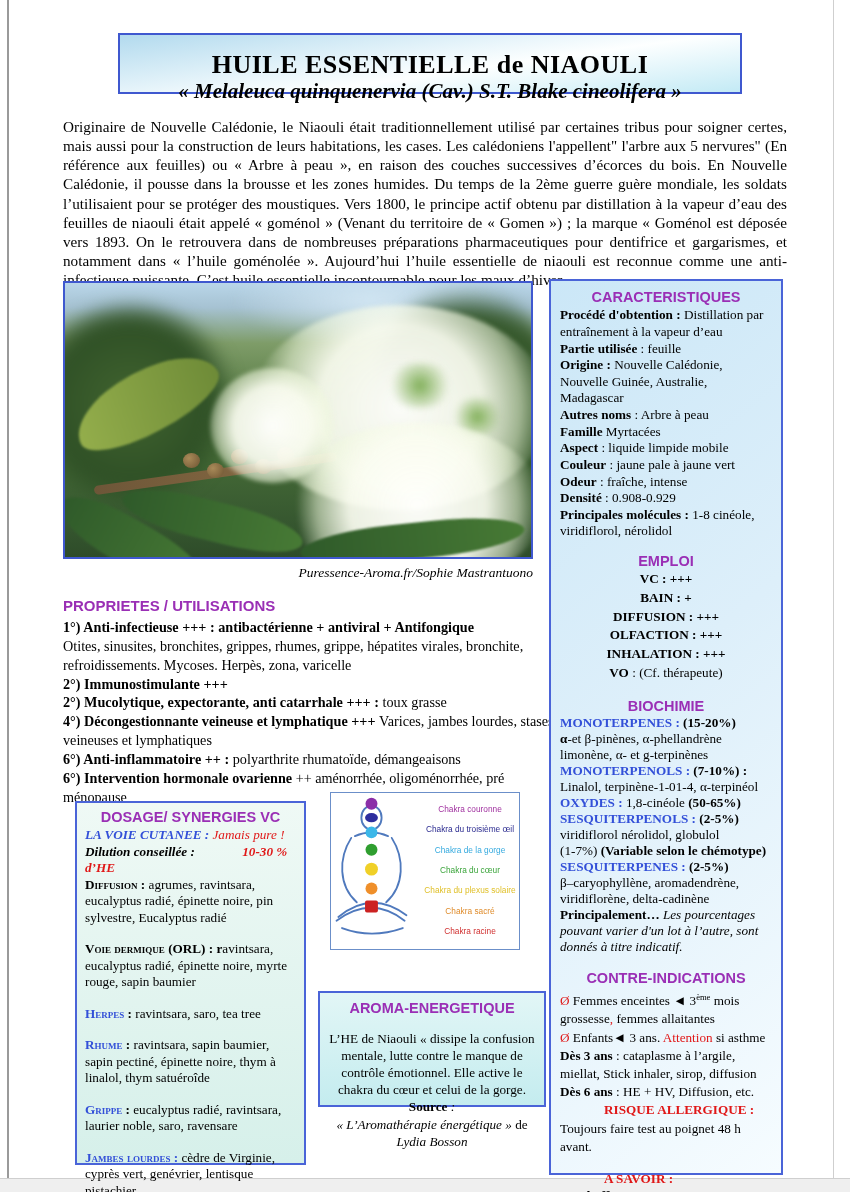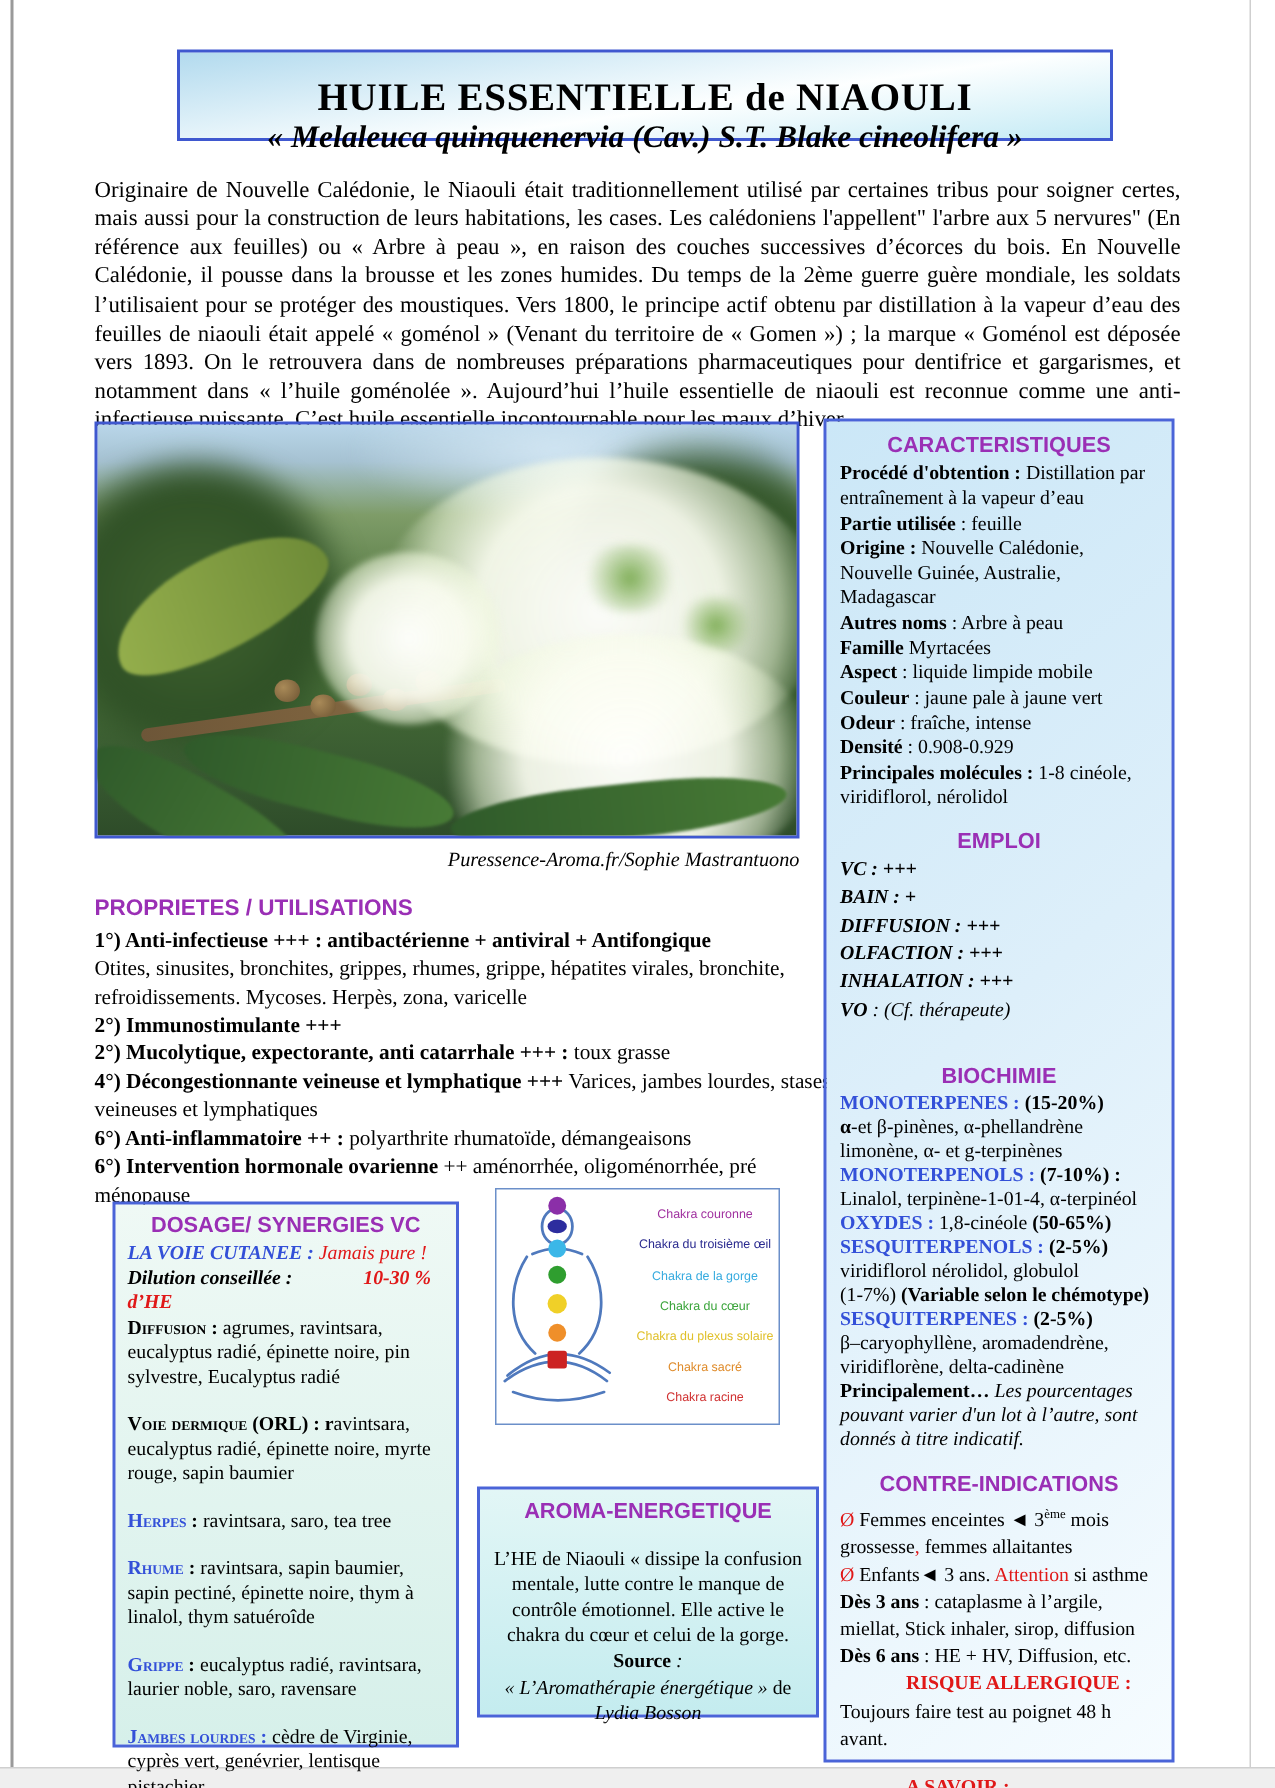--- a/index.html
+++ b/index.html
@@ -64,34 +64,34 @@
   }
   .dosage .head{text-align:center;font-size:14.5px;margin-bottom:1px;}
   .chakra{
     left:330px;top:792px;width:190px;height:158px;border:1px solid #6b8fc9;background:#fff;
     display:flex;
   }
   .chakra svg{width:92px;height:156px;}
   .chakra .labels{flex:1;display:flex;flex-direction:column;justify-content:space-around;
     font-family:"Liberation Sans",sans-serif;font-size:8.3px;text-align:center;padding:6px 2px 8px 0;}
   .aroma{
-    left:318px;top:991px;width:228px;height:154px;border:2px solid #4a64d8;
+    left:318px;top:991px;width:228px;height:116px;border:2px solid #4a64d8;
     background:linear-gradient(180deg,#e2f6f6 0%,#c4ecef 100%);
     padding:6px 5px;text-align:center;font-size:13.2px;line-height:1.3;
   }
   .aroma .head{font-size:14.5px;margin-bottom:12px;}
   .infobox{
     left:549px;top:279px;width:234px;height:896px;border:2px solid #4a64d8;
     background:linear-gradient(140deg,#cbe7f7 0%,#ddeffa 45%,#f6fcff 100%);
     padding:7px 9px;font-size:13.2px;line-height:1.26;
   }
   .infobox .head{text-align:center;font-size:14.5px;}
   .sec-carac .head{margin-bottom:1px;}
-  .sec-emploi{margin-top:12px;} .sec-emploi .ln{line-height:1.42;font-style:italic;}
-  .sec-bio{margin-top:26px;} .sec-bio .ln{line-height:1.21;}
+  .sec-emploi{margin-top:12px;} .sec-emploi .ln{text-align:center;line-height:1.42;}
+  .sec-bio{margin-top:14px;} .sec-bio .ln{line-height:1.21;}
   .sec-contre{margin-top:15px;} .sec-contre .ln{line-height:1.38;}
   .sec-contre .head{margin-bottom:4px;}
   .sec-savoir{margin-top:14px;} .sec-savoir .ln{line-height:1.3;}
   
   .b{font-weight:bold;} .i{font-style:italic;} .bi{font-weight:bold;margin-top:32px;}
   .red{color:var(--red);} .redb{color:var(--red);font-weight:bold;margin-left:44px;}
   .blu{color:var(--blue);font-weight:bold;}
   .scb{font-variant:small-caps;font-weight:bold;}
   .sup{vertical-align:super;font-size:.65em;}
   .center{font-style:italic;}

